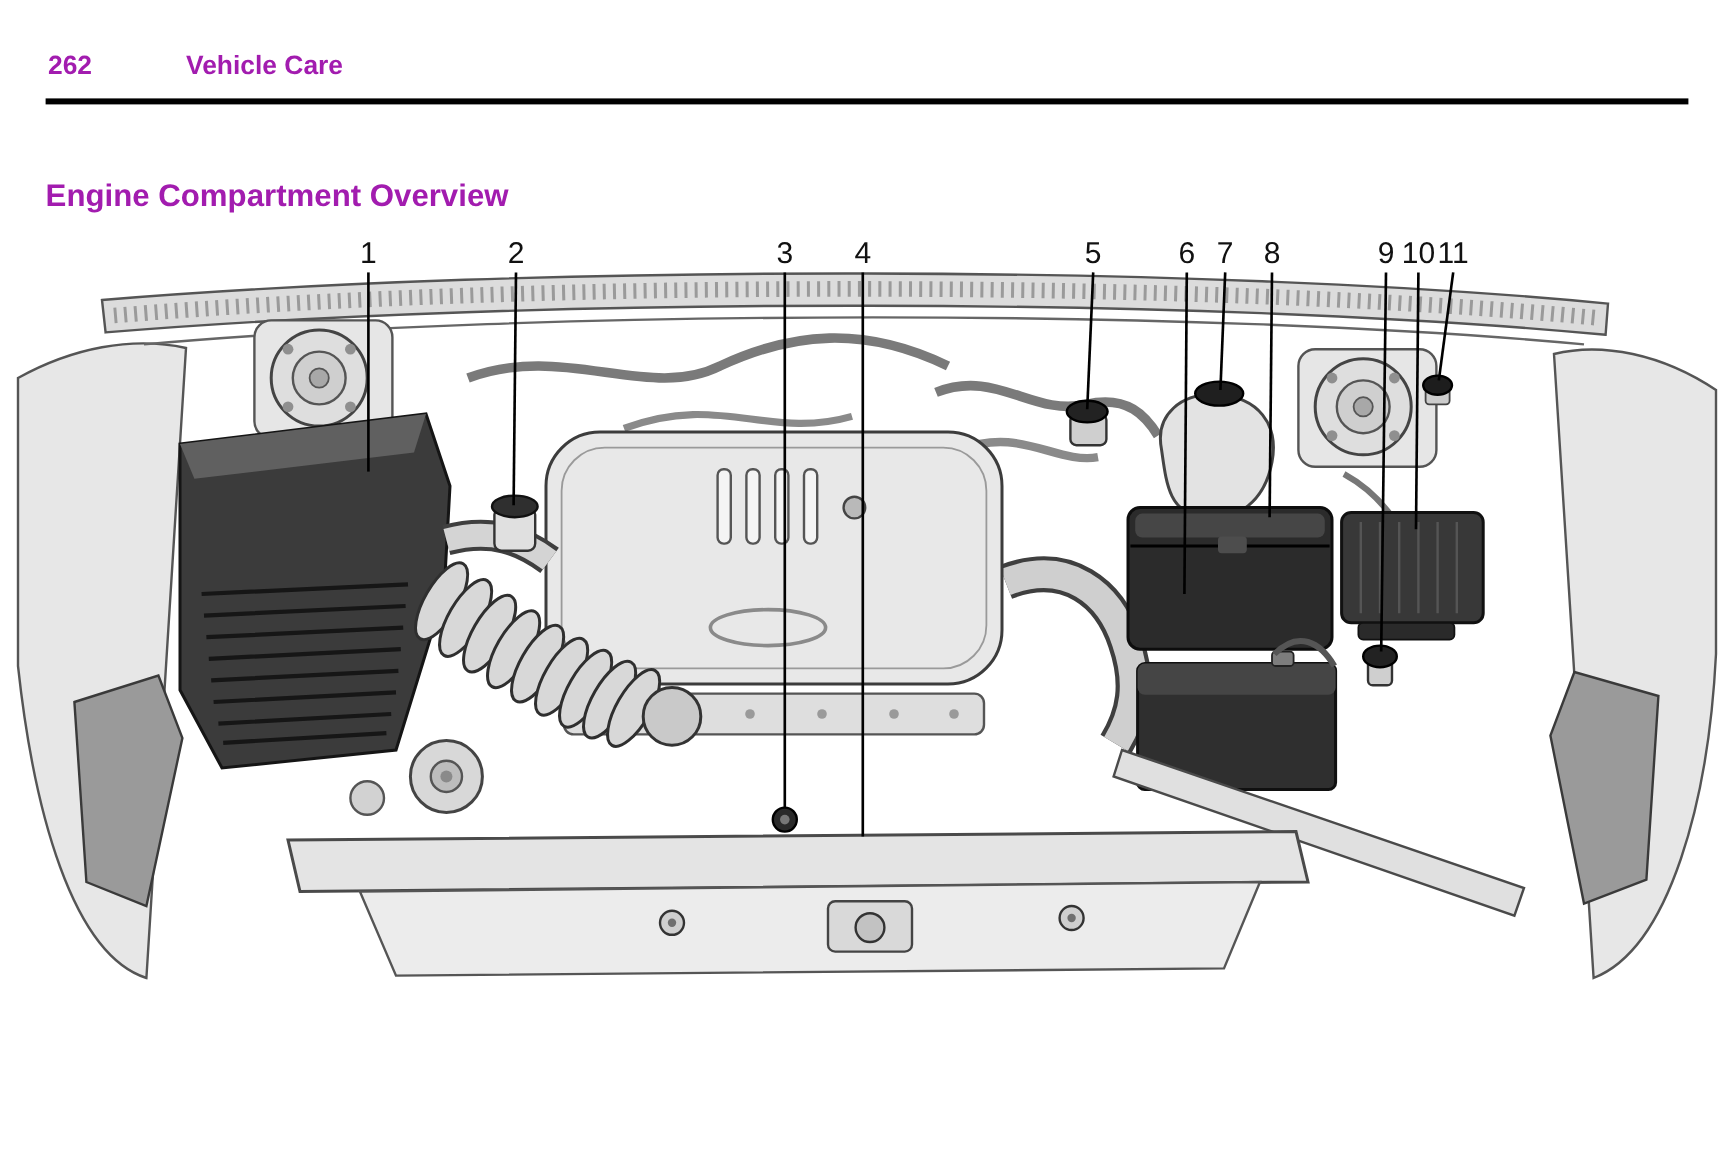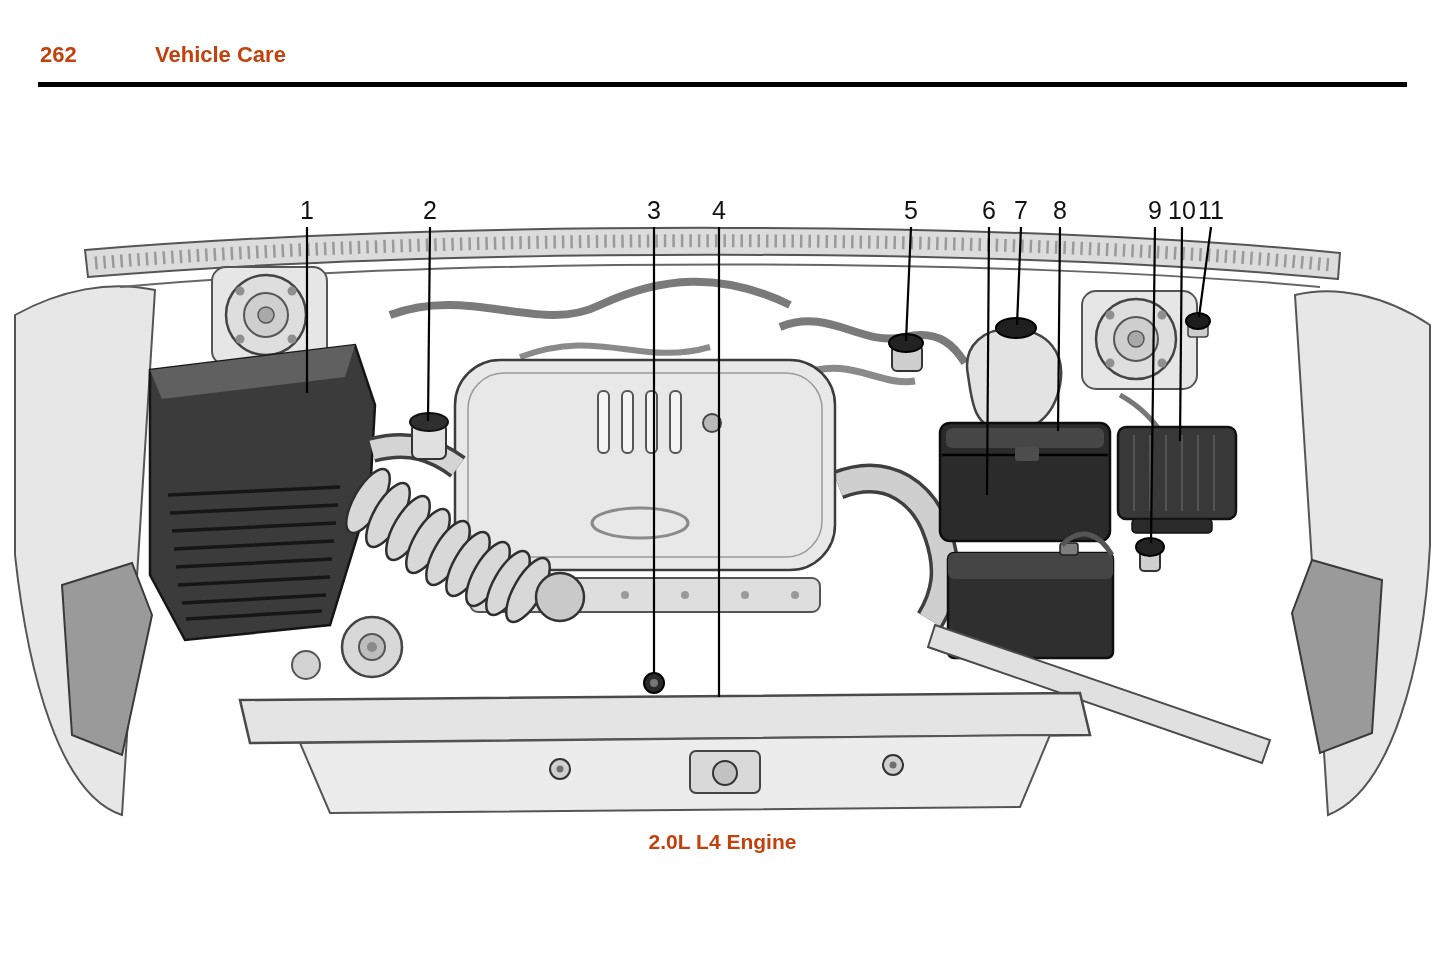--- a/index.html
+++ b/index.html
@@ -2,21 +2,21 @@
 <html><head>
 <meta charset="utf-8">
 <style>
   html,body{margin:0;padding:0;background:#ffffff;}
   .page{
     position:relative;
     width:1445px;
     height:959px;
     background:#ffffff;
     font-family:"Liberation Sans","DejaVu Sans",sans-serif;
-    color:#c2410c;
+    color:#a21caf;
     overflow:hidden;
   }
   .running-header{position:absolute;top:42px;left:40px;display:flex;gap:0;}
   .page-number{font-size:22px;font-weight:bold;width:115px;}
   .header-title{font-size:22px;font-weight:bold;text-align:center;}
   .header-rule{position:absolute;top:82px;left:38px;width:1369px;height:5px;background:#000;}
   .section-title{position:absolute;top:148px;left:38px;font-size:26px;font-weight:bold;}
   .figure-wrap{position:absolute;top:195px;left:0;width:1445px;height:630px;}
   .figure-caption{
     position:absolute;top:830px;left:0;width:1445px;
@@ -32,20 +32,21 @@
 
 <div class="page">
 
   <div class="running-header">
     <span class="page-number">262</span>
     <span class="header-title">Vehicle Care</span>
   </div>
 
   <div class="header-rule"></div>
 
+  <div class="section-title">Engine Compartment Overview</div>
 
   <div class="figure-wrap">
     <svg width="1445" height="630" viewBox="0 0 1445 630">
 
       <g>
         <path d="M15,120 C60,95 110,85 155,95 L122,620 C60,600 28,480 15,360 Z" fill="#e7e7e7" stroke="#555" stroke-width="2"></path>
         <path d="M1430,130 C1385,100 1335,90 1295,100 L1328,620 C1392,595 1424,470 1430,350 Z" fill="#e7e7e7" stroke="#555" stroke-width="2"></path>
         <path d="M62,390 L132,368 L152,420 L122,560 L72,540 Z" fill="#9a9a9a" stroke="#3a3a3a" stroke-width="2"></path>
         <path d="M1382,385 L1312,365 L1292,418 L1320,558 L1372,538 Z" fill="#9a9a9a" stroke="#3a3a3a" stroke-width="2"></path>
       </g>
@@ -230,15 +231,14 @@
         <text class="callout" x="989" y="24">6</text>
         <text class="callout" x="1021" y="24">7</text>
         <text class="callout" x="1060" y="24">8</text>
         <text class="callout" x="1155" y="24">9</text>
         <text class="callout" x="1182" y="24">10</text>
         <text class="callout" x="1211" y="24">11</text>
       </g>
     </svg>
   </div>
 
-  <div class="figure-caption">2.0L L4 Engine</div>
 
 </div>
 
 </body></html>

